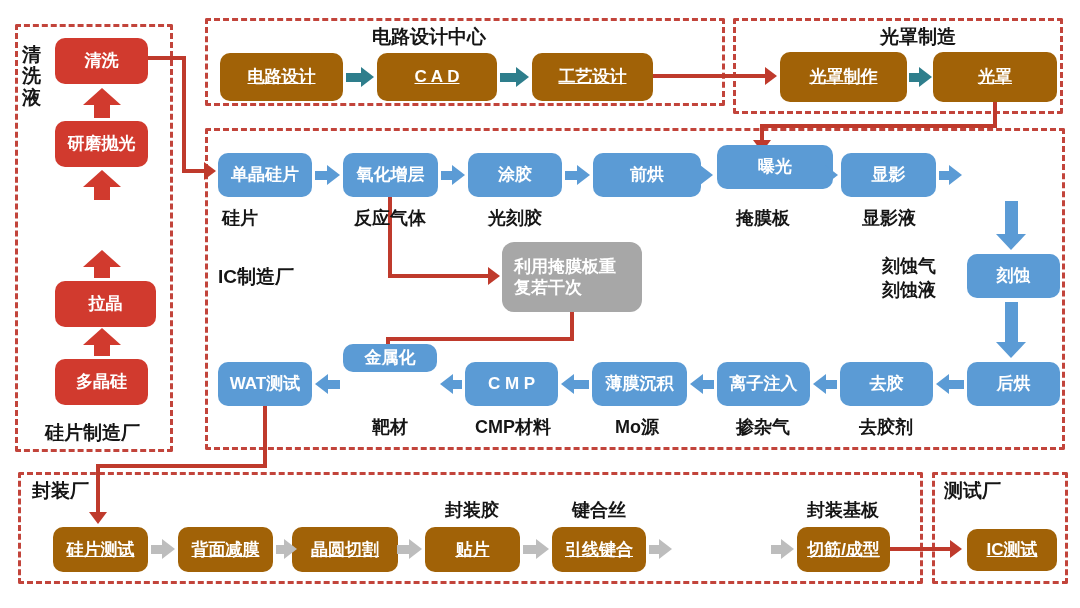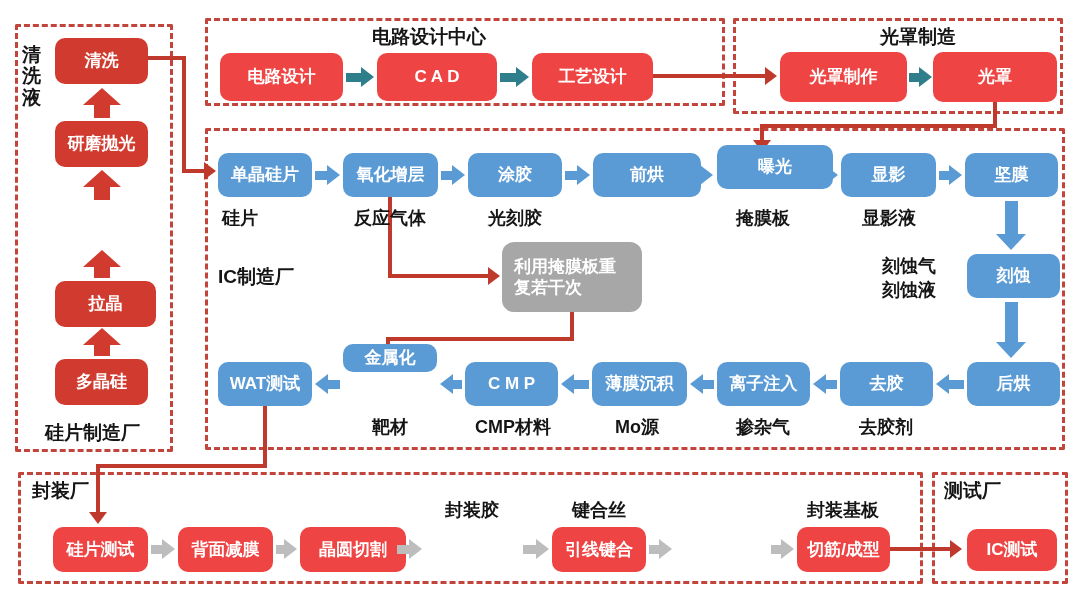--- a/index.html
+++ b/index.html
@@ -6,21 +6,21 @@
   html,body { background:#ffffff; }
   body { font-family:"Liberation Sans","DejaVu Sans",sans-serif; }
   .canvas { position:relative; width:1080px; height:608px; background:#ffffff; overflow:hidden; }
 
   .region { position:absolute; border:3px dashed #c2443b; border-radius:2px; background:transparent; }
 
   .box { position:absolute; display:flex; align-items:center; justify-content:center;
          color:#fff; font-weight:bold; font-size:17px; border-radius:10px; text-align:center;
          line-height:1.25; }
   .redbg  { background:#d13a2e; }
-  .tealbg { background:#ef4444; }
+  .tealbg { background:#a16207;text-decoration:underline; }
   .bluebg { background:#5b9bd5; }
   .graybg { background:#a7a7a7; border-radius:12px; justify-content:flex-start;
             text-align:left; padding:8px 12px; }
 
   .note  { position:absolute; color:#151515; font-weight:bold; font-size:18px; white-space:nowrap; }
   .title { position:absolute; color:#151515; font-weight:bold; font-size:19px; white-space:nowrap; }
   .vert  { white-space:normal; width:23px; line-height:1.12; word-break:break-all; font-size:19px; }
 
   
   .ar { position:absolute; display:flex; --c:#5b9bd5; }
@@ -114,21 +114,20 @@
   <div class="box tealbg" style="left:780px;top:52px;width:127px;height:50px">光罩制作</div>
   <div class="box tealbg" style="left:933px;top:52px;width:124px;height:50px">光罩</div>
   <div class="ar r teal" style="left:909px;top:65px;width:23px;height:24px"></div>
 
   <div class="box bluebg" style="left:218px;top:153px;width:94px;height:44px">单晶硅片</div>
   <div class="box bluebg" style="left:343px;top:153px;width:95px;height:44px">氧化增层</div>
   <div class="box bluebg" style="left:468px;top:153px;width:94px;height:44px">涂胶</div>
   <div class="box bluebg" style="left:593px;top:153px;width:108px;height:44px">前烘</div>
   <div class="box bluebg" style="left:717px;top:145px;width:116px;height:44px">曝光</div>
   <div class="box bluebg" style="left:841px;top:153px;width:95px;height:44px">显影</div>
-  <div class="box bluebg" style="left:965px;top:153px;width:93px;height:44px">坚膜</div>
   <div class="ar r" style="left:315px;top:164px;width:25px;height:22px"></div>
   <div class="ar r" style="left:441px;top:164px;width:24px;height:22px"></div>
   <div class="ar r" style="left:565px;top:164px;width:25px;height:22px"></div>
   <div class="ar r" style="left:682px;top:164px;width:31px;height:22px"></div>
   <div class="ar r" style="left:813px;top:164px;width:25px;height:22px"></div>
   <div class="ar r" style="left:939px;top:164px;width:23px;height:22px"></div>
   <div class="note" style="left:222px;top:206px">硅片</div>
   <div class="note" style="left:354px;top:206px">反应气体</div>
   <div class="note" style="left:488px;top:206px">光刻胶</div>
   <div class="note" style="left:736px;top:206px">掩膜板</div>
@@ -157,21 +156,22 @@
   <div class="ar l" style="left:936px;top:373px;width:28px;height:22px"></div>
   <div class="note" style="left:372px;top:415px">靶材</div>
   <div class="note" style="left:475px;top:415px">CMP材料</div>
   <div class="note" style="left:615px;top:415px">Mo源</div>
   <div class="note" style="left:736px;top:415px">掺杂气</div>
   <div class="note" style="left:859px;top:415px">去胶剂</div>
 
   <div class="title" style="left:32px;top:478px">封装厂</div>
   <div class="box tealbg" style="left:53px;top:527px;width:95px;height:45px">硅片测试</div>
   <div class="box tealbg" style="left:178px;top:527px;width:95px;height:45px">背面减膜</div>
-  <div class="box tealbg" style="left:300px;top:527px;width:106px;height:45px">晶圆切割</div>
+  <div class="box tealbg" style="left:292px;top:527px;width:106px;height:45px">晶圆切割</div>
+  <div class="box tealbg" style="left:425px;top:527px;width:95px;height:45px">贴片</div>
   <div class="box tealbg" style="left:552px;top:527px;width:94px;height:45px">引线键合</div>
   <div class="box tealbg" style="left:797px;top:527px;width:93px;height:45px">切筋/成型</div>
   <div class="ar r gray" style="left:151px;top:538px;width:24px;height:22px"></div>
   <div class="ar r gray" style="left:276px;top:538px;width:21px;height:22px"></div>
   <div class="ar r gray" style="left:397px;top:538px;width:25px;height:22px"></div>
   <div class="ar r gray" style="left:523px;top:538px;width:26px;height:22px"></div>
   <div class="ar r gray" style="left:649px;top:538px;width:23px;height:22px"></div>
   <div class="ar r gray" style="left:771px;top:538px;width:23px;height:22px"></div>
   <div class="note" style="left:445px;top:498px">封装胶</div>
   <div class="note" style="left:572px;top:498px">键合丝</div>

